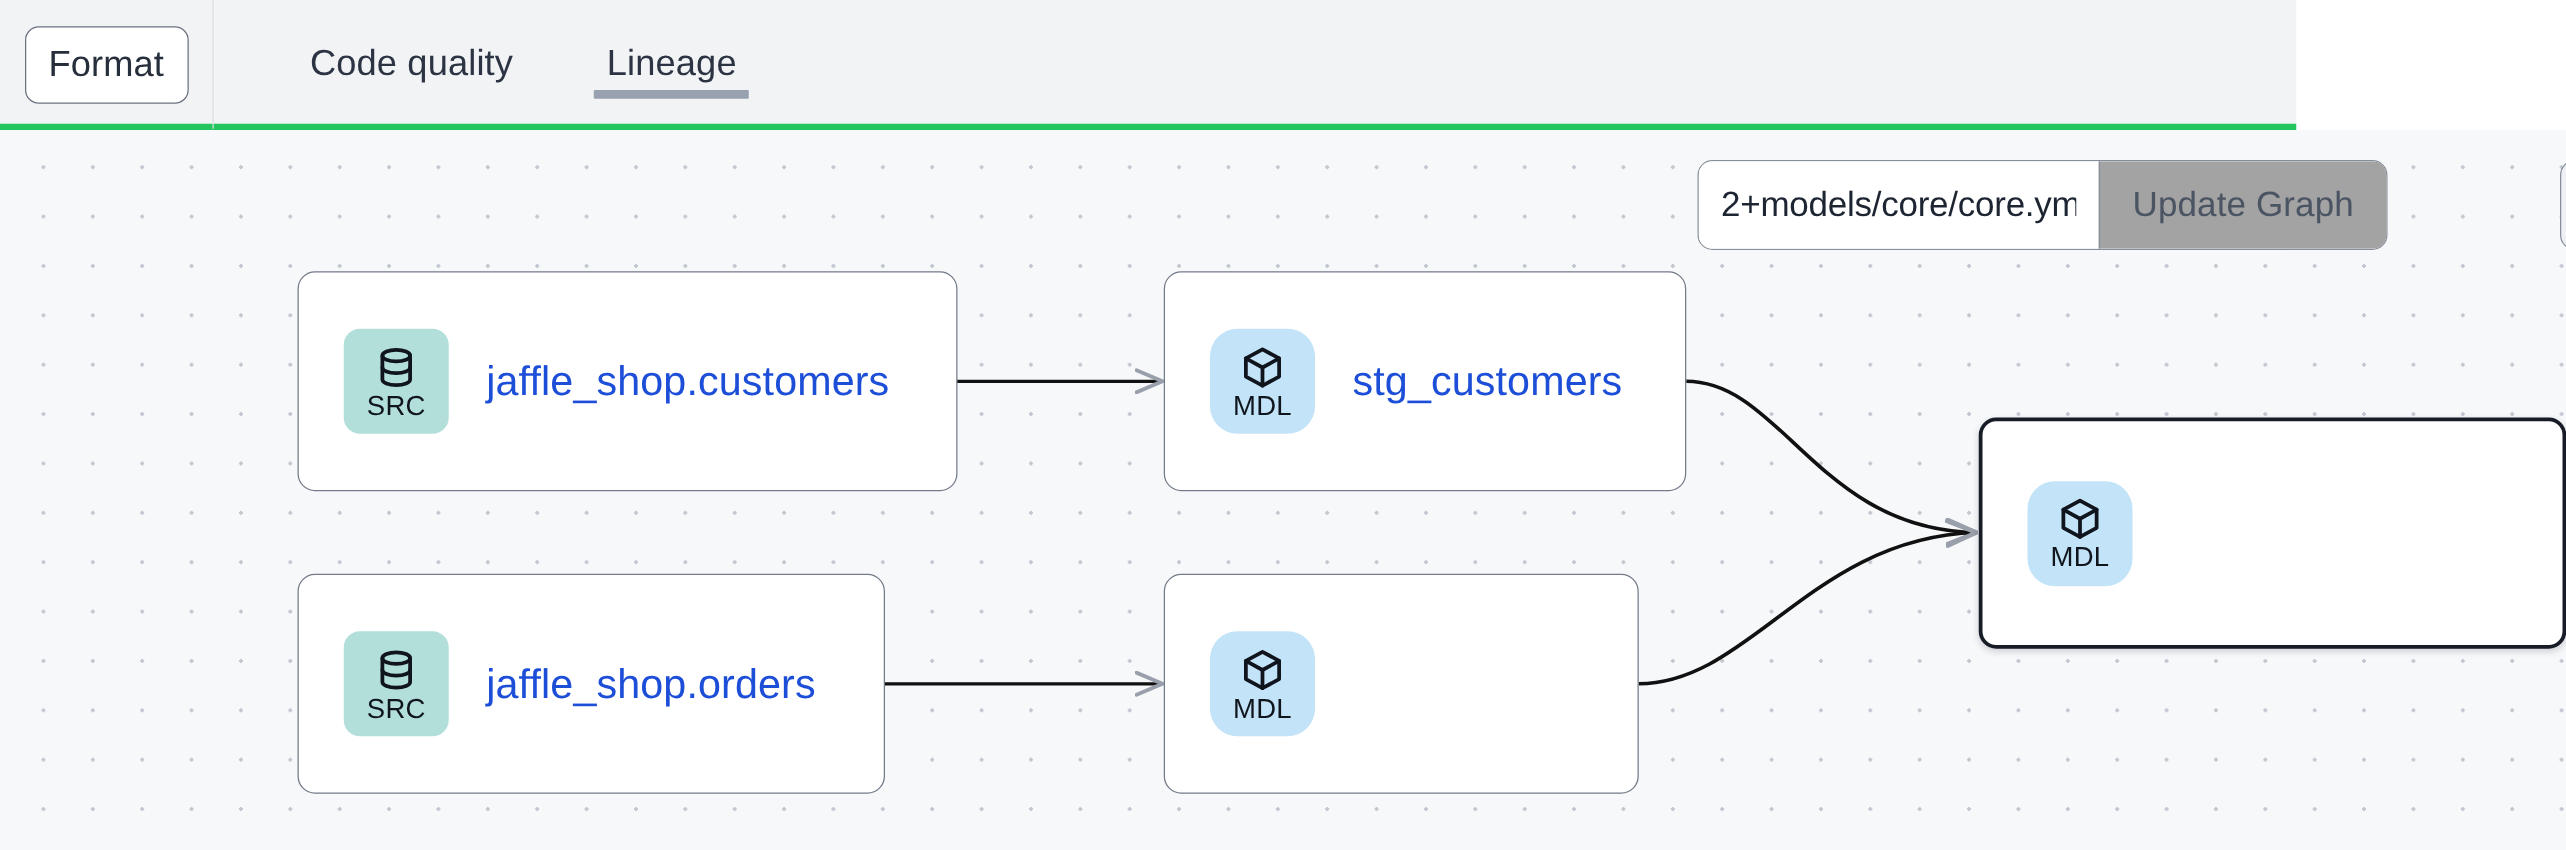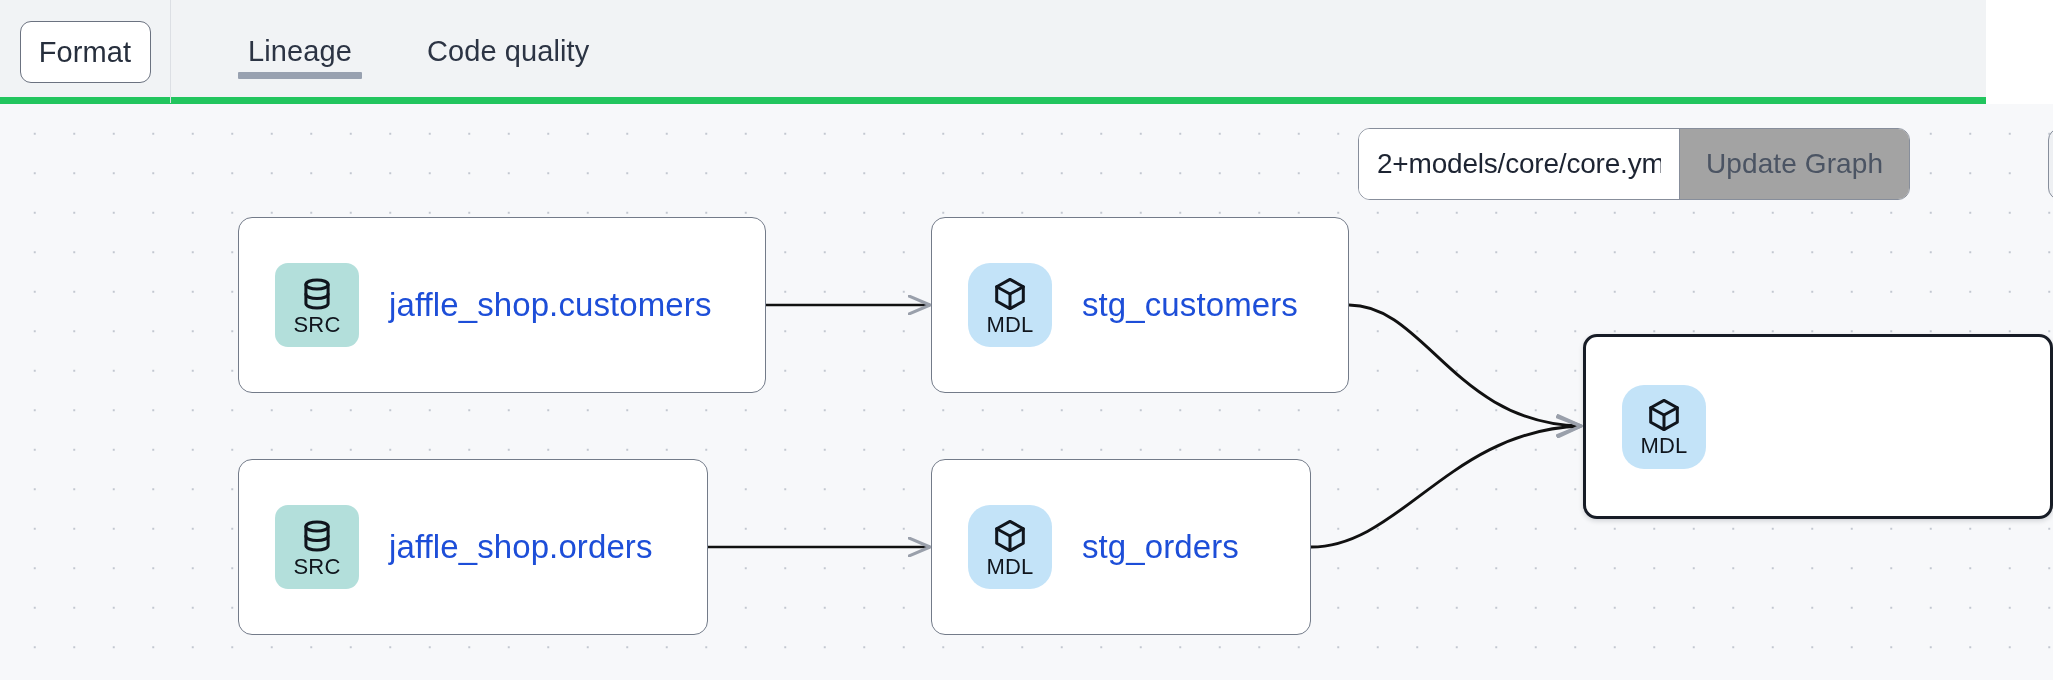--- a/index.html
+++ b/index.html
@@ -7,23 +7,23 @@
     width: 2053px; height: 680px;
     overflow: hidden;
     font-family: "Liberation Sans", sans-serif;
     background: #ffffff;
   }
 
   
   .toolbar {
     position: absolute;
     left: 0; top: 0;
-    width: 1986px; height: 104px;
+    width: 1837px; height: 104px;
     background: #f1f3f5;
-    border-bottom: 7px solid #22c55e;
+    border-bottom: 5px solid #22c55e;
     display: flex;
     align-items: flex-start;
   }
   .format-zone {
     width: 171px; height: 103px;
     display: flex; align-items: center; justify-content: center;
     border-right: 1px solid #dcdfe4;
     flex: 0 0 auto;
   }
   .format-button {
@@ -192,27 +192,27 @@
 </head>
 <body>
 
 <div class="toolbar">
 
   <div class="format-zone">
     <button class="format-button">Format</button>
   </div>
 
   <div class="tabs">
+    <div class="tab">
+      <span>Code quality</span>
+
+    </div>
     <div class="tab is-active">
       <span>Lineage</span>
       <span class="tab-underline"></span>
-    </div>
-    <div class="tab">
-      <span>Code quality</span>
-
     </div>
   </div>
 
 </div>
 
 <div class="canvas">
 
   <svg class="edges-svg" viewBox="0 0 2053 576">
     <defs>
       <marker id="arrowhead" markerWidth="9" markerHeight="8" refX="8.4" refY="4" orient="auto" markerUnits="strokeWidth">
@@ -273,23 +273,20 @@
 
   <div class="node" style="left:931px; top:355px; width:380px; height:176px;">
     <div class="node-badge mdl">
       <svg width="38" height="38" viewBox="0 0 24 24" fill="none" stroke="#10151d" stroke-width="1.9" stroke-linecap="round" stroke-linejoin="round">
         <path d="M12 2.8 20.4 7.4v9.2L12 21.2 3.6 16.6V7.4z"></path>
         <path d="M3.6 7.4 12 12l8.4-4.6"></path>
         <path d="M12 12v9.2"></path>
       </svg>
       <span class="badge-text">MDL</span>
     </div>
-    <div class="node-text">
-      <div class="node-title">stg_orders</div>
-    </div>
   </div>
 
   <div class="node is-selected" style="left:1583px; top:230px; width:470px; height:185px;">
     <div class="node-badge mdl">
       <svg width="38" height="38" viewBox="0 0 24 24" fill="none" stroke="#10151d" stroke-width="1.9" stroke-linecap="round" stroke-linejoin="round">
         <path d="M12 2.8 20.4 7.4v9.2L12 21.2 3.6 16.6V7.4z"></path>
         <path d="M3.6 7.4 12 12l8.4-4.6"></path>
         <path d="M12 12v9.2"></path>
       </svg>
       <span class="badge-text">MDL</span>

